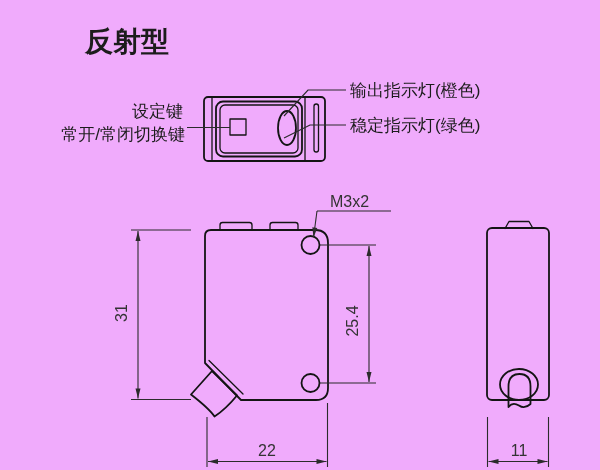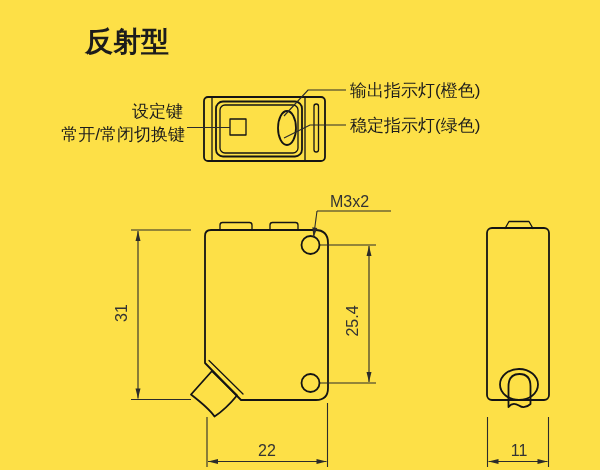--- a/index.html
+++ b/index.html
@@ -1,16 +1,16 @@
 <!DOCTYPE html>
 <html><head>
 <meta charset="utf-8">
 <style>
   html,body{margin:0;padding:0;background:#ffffff;}
-  .page{position:relative;width:600px;height:470px;background:#fde047;overflow:hidden;
+  .page{position:relative;width:600px;height:470px;background:#f0abfc;overflow:hidden;
         font-family:"Liberation Sans","DejaVu Sans",sans-serif;}
   svg{position:absolute;left:0;top:0;}
   .outline{fill:none;stroke:#141414;stroke-width:1.8;stroke-linejoin:round;stroke-linecap:round;}
   .outline-thin{fill:none;stroke:#141414;stroke-width:1.3;stroke-linejoin:round;stroke-linecap:round;}
   .dimline{fill:none;stroke:#2b2b2b;stroke-width:1.1;stroke-linecap:butt;}
   .leader{fill:none;stroke:#2b2b2b;stroke-width:1.2;stroke-linecap:butt;}
   .arrowfill{fill:#2b2b2b;stroke:none;}
   text{fill:#1c1c1c;}
   .title-txt{font-size:28px;font-weight:600;}
   .cjk{font-size:17px;}

